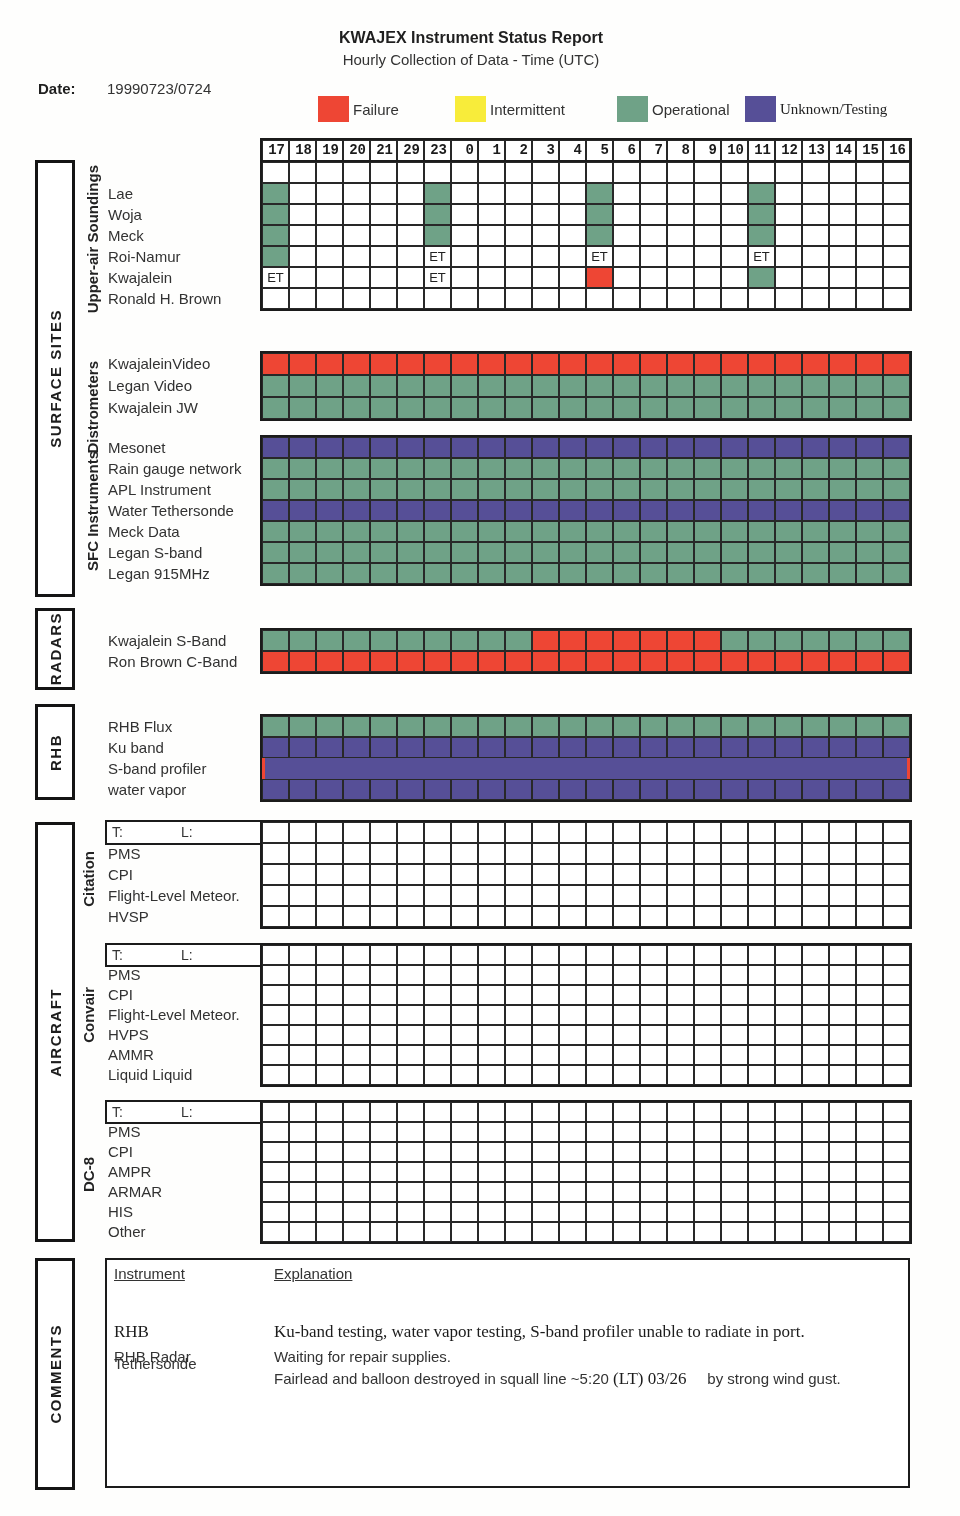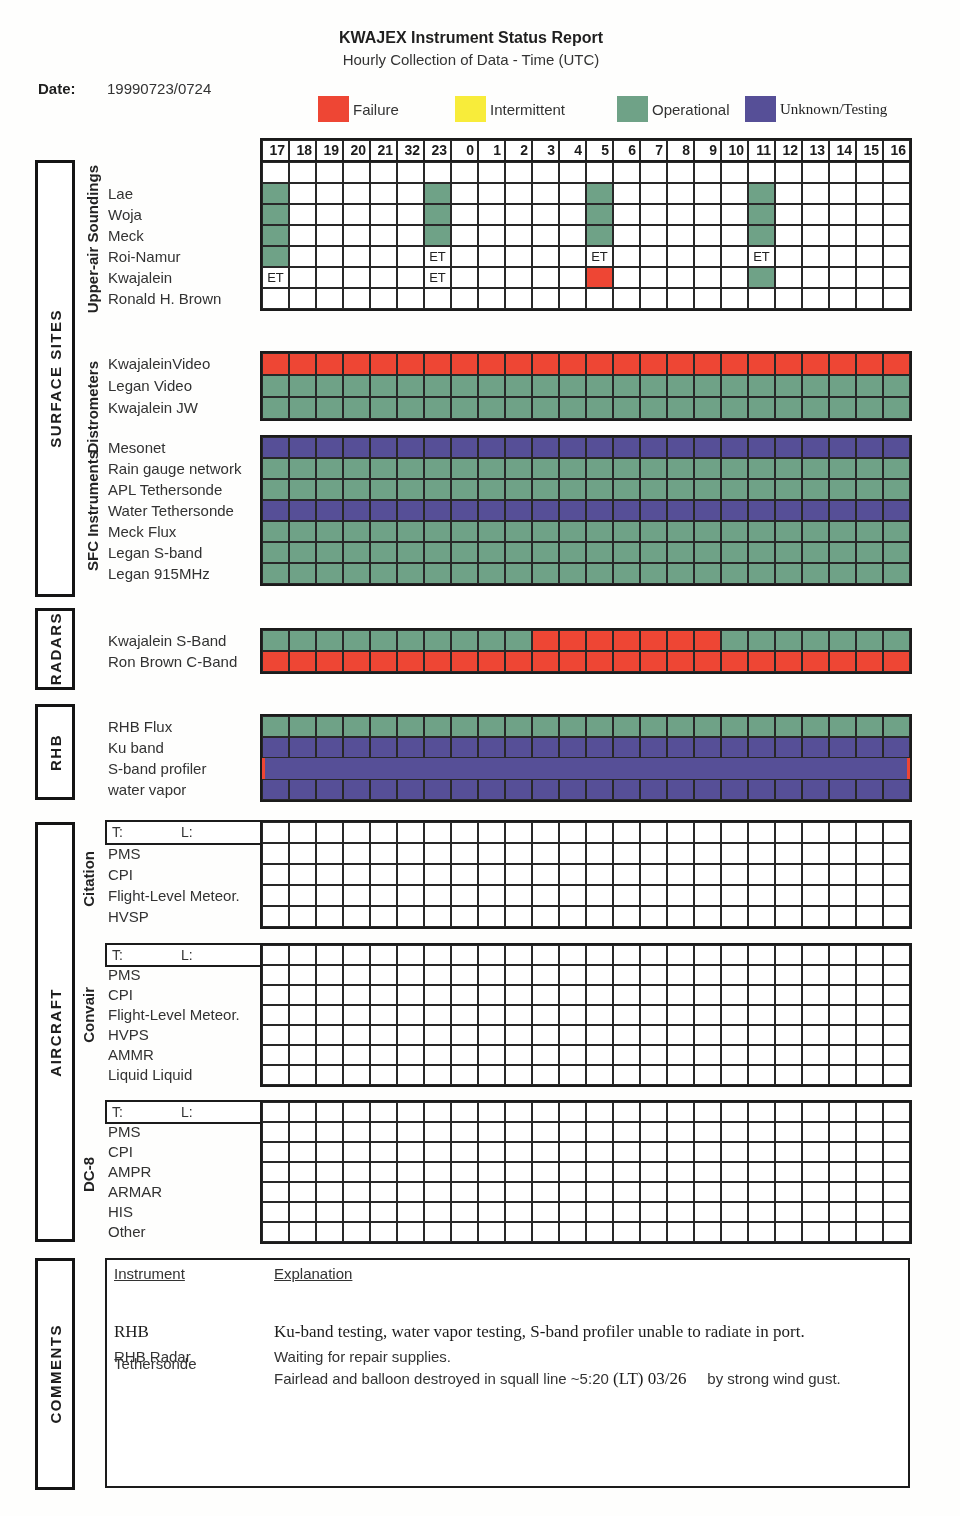--- a/index.html
+++ b/index.html
@@ -142,27 +142,27 @@
     <div class="c-header" id="c-h2">Explanation</div>
   <div class="comment-instrument serif" style="top: 62px;">RHB</div>
       <div class="comment-explanation" style="top: 62px;"><span class="serif">Ku-band testing, water vapor testing, S-band profiler unable to radiate in port.</span></div>
       <div class="comment-instrument" style="top: 87px;">RHB Radar</div>
       <div class="comment-explanation" style="top: 87px;"><span>Waiting for repair supplies.</span></div>
       <div class="comment-instrument" style="top: 94px;">Tethersonde</div>
       <div class="comment-explanation" style="top: 109px;"><span>Fairlead and balloon destroyed in squall line ~5:20 </span><span class="serif">(LT) 03/26</span><span>&nbsp;&nbsp;&nbsp;&nbsp; by strong wind gust.</span></div>
     </div>
 
 <div class="grid" style="left: 260px; top: 138px;">
-      <div class="grid-row" style="height: 22px;">
+      <div class="grid-row" style="height: 22px; font-family: Liberation Mono, monospace;">
         <div class="cell hour-cell">17</div>
         <div class="cell hour-cell">18</div>
         <div class="cell hour-cell">19</div>
         <div class="cell hour-cell">20</div>
         <div class="cell hour-cell">21</div>
-        <div class="cell hour-cell">32</div>
+        <div class="cell hour-cell">29</div>
         <div class="cell hour-cell">23</div>
         <div class="cell hour-cell">0</div>
         <div class="cell hour-cell">1</div>
         <div class="cell hour-cell">2</div>
         <div class="cell hour-cell">3</div>
         <div class="cell hour-cell">4</div>
         <div class="cell hour-cell">5</div>
         <div class="cell hour-cell">6</div>
         <div class="cell hour-cell">7</div>
         <div class="cell hour-cell">8</div>
@@ -628,23 +628,23 @@
         <div class="cell c-op" style="background: rgb(111, 162, 135);"></div>
         <div class="cell c-op" style="background: rgb(111, 162, 135);"></div>
         <div class="cell c-op" style="background: rgb(111, 162, 135);"></div>
         <div class="cell c-op" style="background: rgb(111, 162, 135);"></div>
         <div class="cell c-op" style="background: rgb(111, 162, 135);"></div>
         <div class="cell c-op" style="background: rgb(111, 162, 135);"></div>
       </div>
     </div>
     <div class="row-label" style="left: 108px; top: 437px; height: 21px; line-height: 21px;">Mesonet</div>
     <div class="row-label" style="left: 108px; top: 458px; height: 21px; line-height: 21px;">Rain gauge network</div>
-    <div class="row-label" style="left: 108px; top: 479px; height: 21px; line-height: 21px;">APL Tethersonde</div>
+    <div class="row-label" style="left: 108px; top: 479px; height: 21px; line-height: 21px;">APL Instrument</div>
     <div class="row-label" style="left: 108px; top: 500px; height: 21px; line-height: 21px;">Water Tethersonde</div>
-    <div class="row-label" style="left: 108px; top: 521px; height: 21px; line-height: 21px;">Meck Flux</div>
+    <div class="row-label" style="left: 108px; top: 521px; height: 21px; line-height: 21px;">Meck Data</div>
     <div class="row-label" style="left: 108px; top: 542px; height: 21px; line-height: 21px;">Legan S-band</div>
     <div class="row-label" style="left: 108px; top: 563px; height: 21px; line-height: 21px;">Legan 915MHz</div>
     <div class="grid" style="left: 260px; top: 628px;">
       <div class="grid-row" style="height: 21px;">
         <div class="cell c-op" style="background: rgb(111, 162, 135);"></div>
         <div class="cell c-op" style="background: rgb(111, 162, 135);"></div>
         <div class="cell c-op" style="background: rgb(111, 162, 135);"></div>
         <div class="cell c-op" style="background: rgb(111, 162, 135);"></div>
         <div class="cell c-op" style="background: rgb(111, 162, 135);"></div>
         <div class="cell c-op" style="background: rgb(111, 162, 135);"></div>

